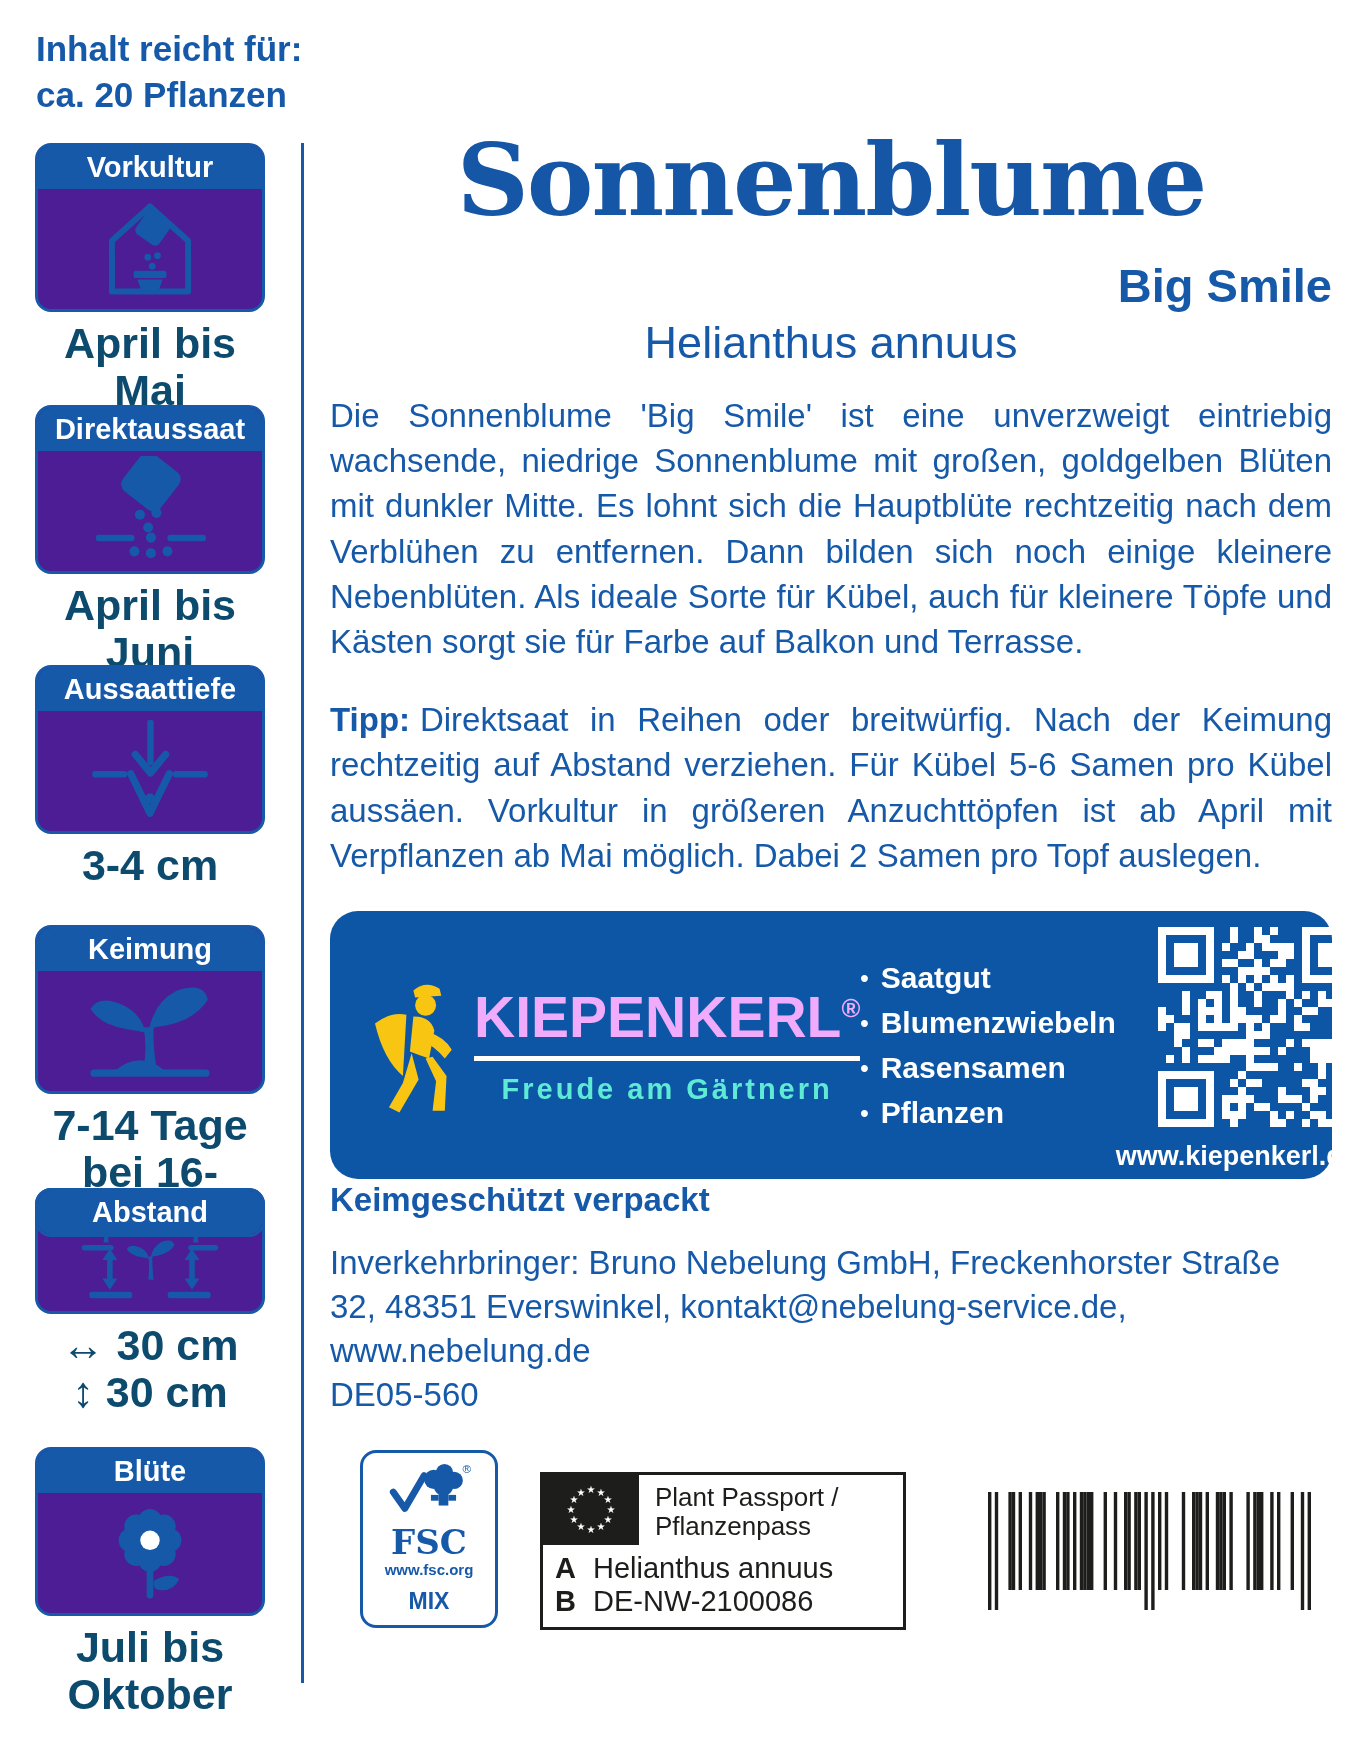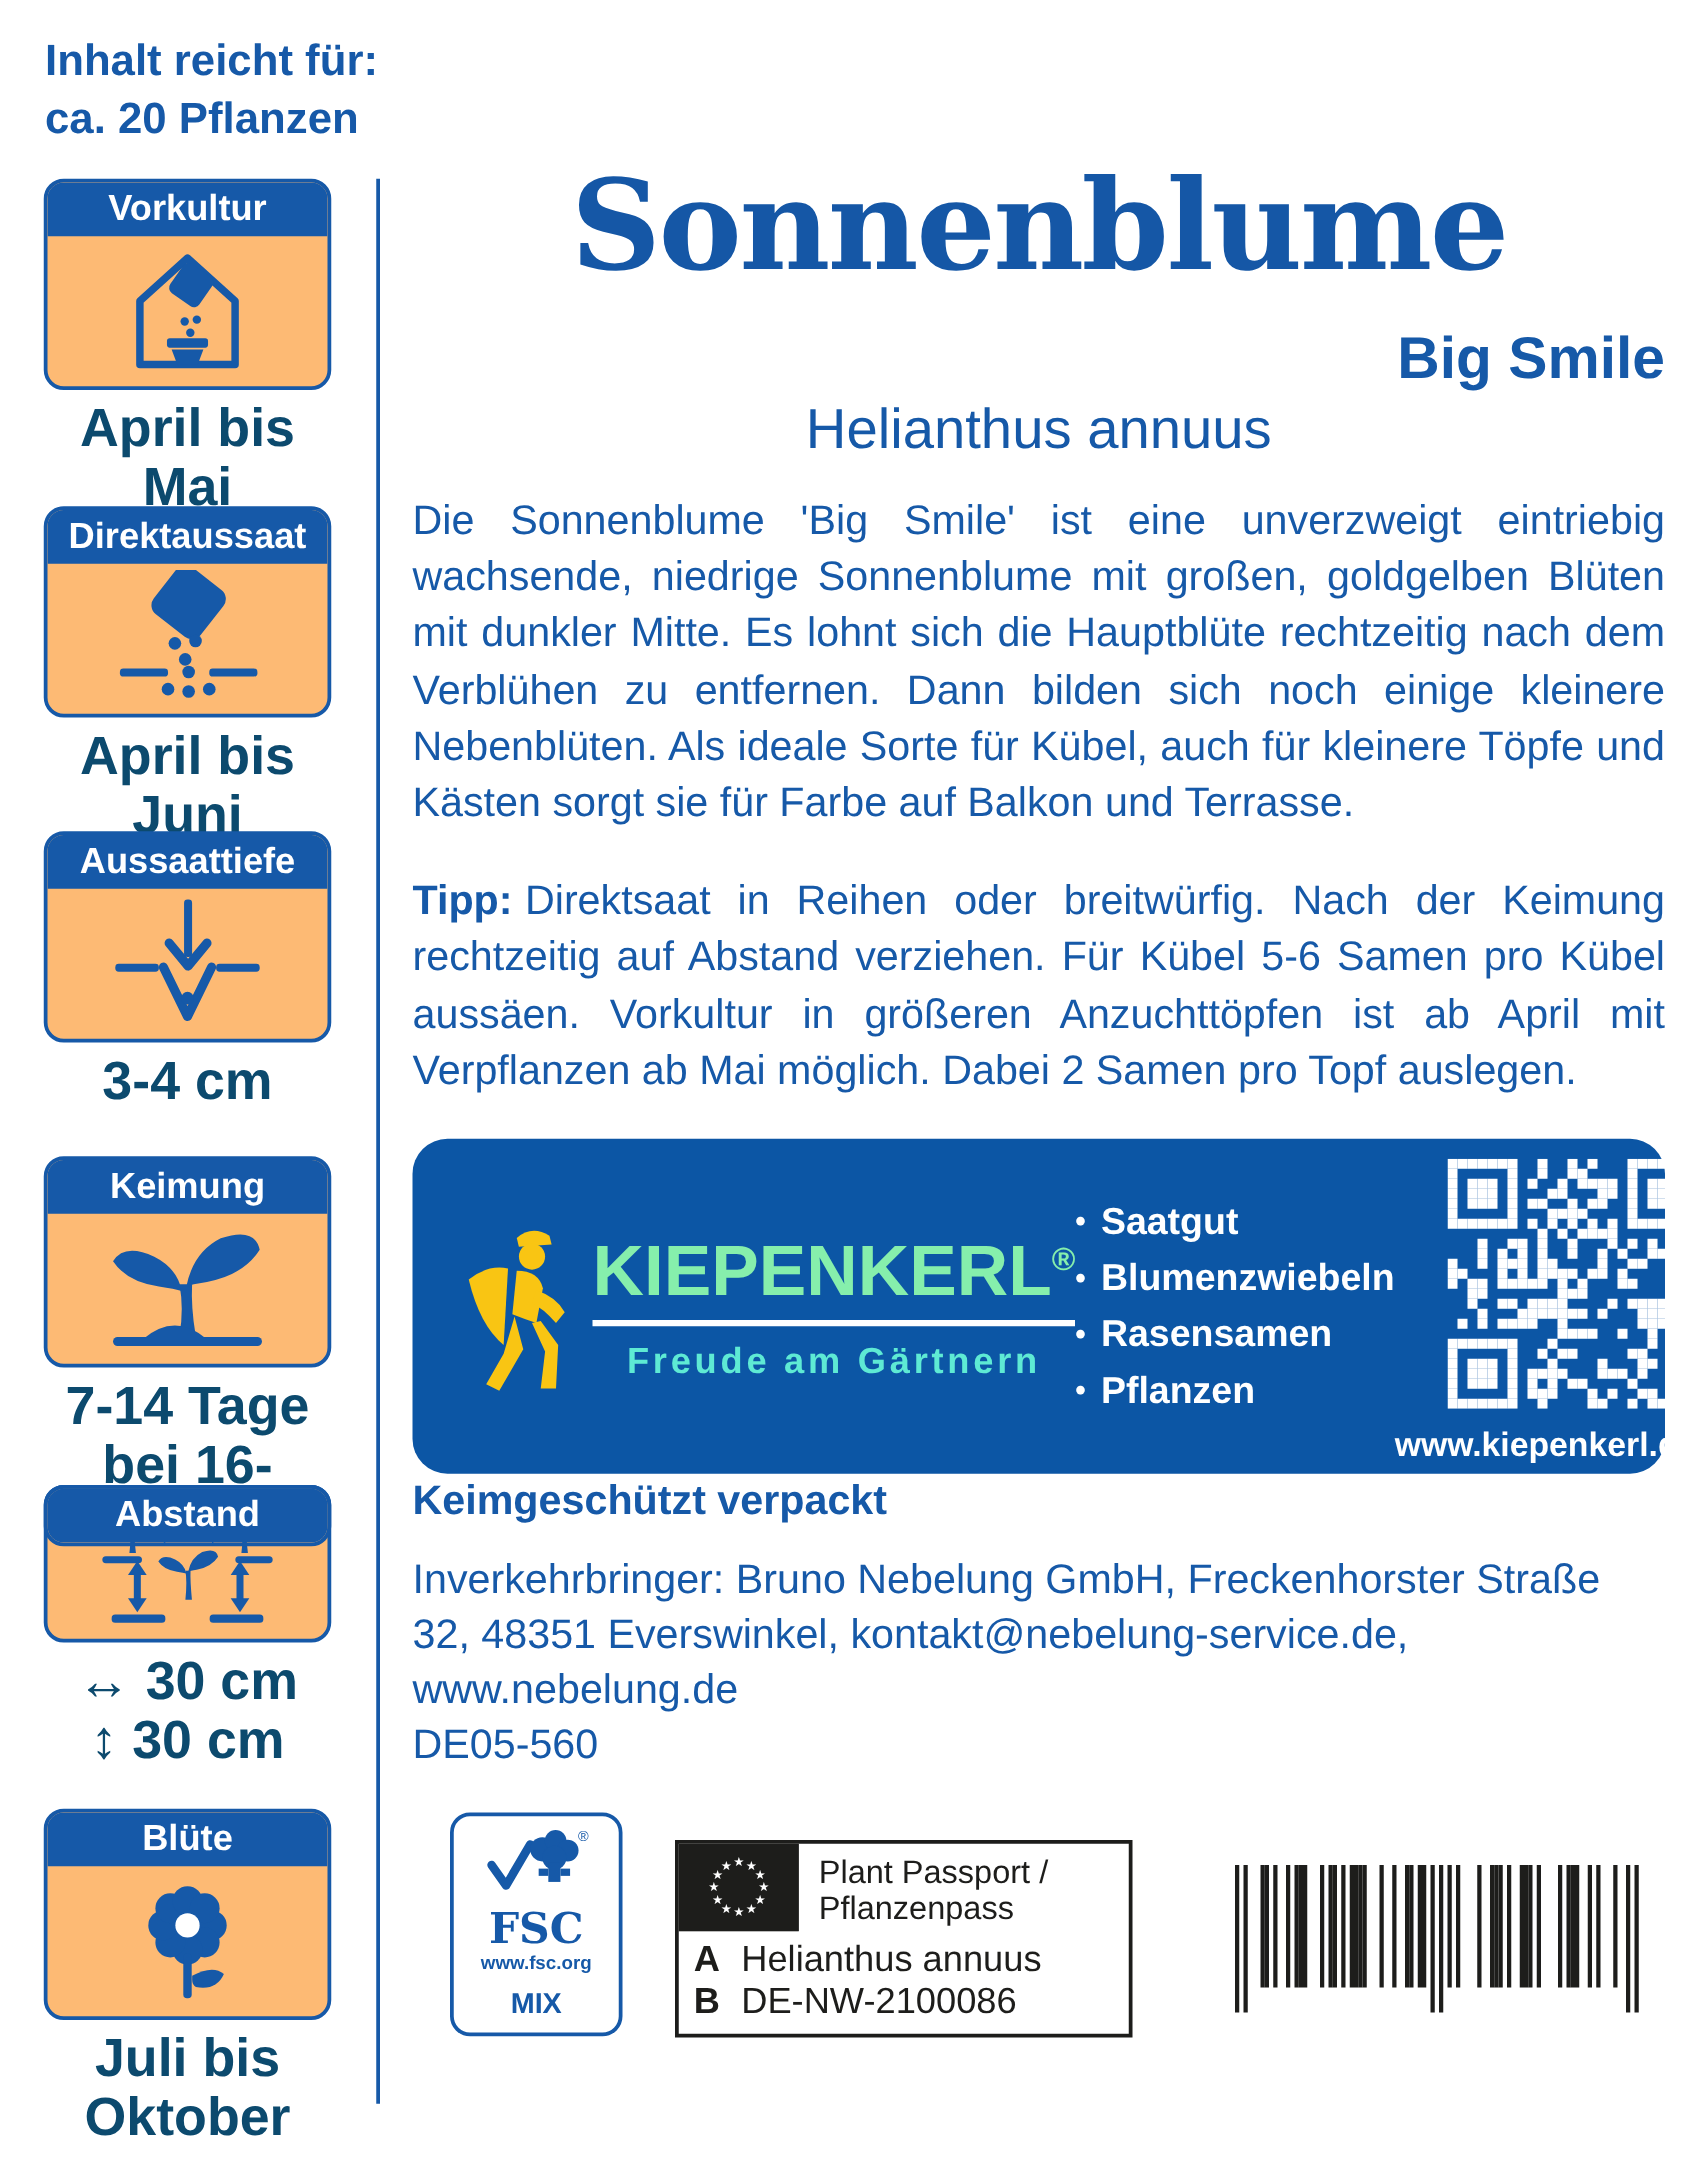--- a/index.html
+++ b/index.html
@@ -6,21 +6,21 @@
   .page{position:relative;width:1358px;height:1737px;background:#fff;overflow:hidden;
         font-family:"Liberation Sans",sans-serif;color:#1659A8;}
 
   
   .content-note{position:absolute;left:36px;top:26px;font-size:35px;font-weight:700;
                 line-height:1.32;color:#1659A8;}
 
   
   .side-item{position:absolute;left:35px;width:230px;text-align:center;}
   .side-item .box{width:224px;border:3px solid #1659A8;border-radius:16px;overflow:hidden;
-                  background:#fdba74;}
+                  background:#4c1d95;}
   .side-item .box-header{background:#1659A8;color:#fff;font-weight:700;font-size:29px;
                          line-height:43px;height:43px;}
   .side-item .box-body{height:120px;display:flex;align-items:center;justify-content:center;}
   .side-item .caption{margin-top:8px;font-size:43px;font-weight:700;color:#0c4a6e;
                       line-height:1.1;white-space:pre-line;}
   .pos-1{top:143px;} .pos-2{top:405px;} .pos-3{top:665px;}
   .pos-4{top:925px;} .pos-5{top:1188px;} .pos-6{top:1447px;}
 
   .divider{position:absolute;left:301px;top:143px;width:3px;height:1540px;background:#1659A8;}
 
@@ -32,21 +32,21 @@
   .botanical{margin-top:4px;text-align:center;font-size:45px;}
   .para{margin-top:24px;font-size:33px;line-height:1.37;text-align:justify;}
   .para strong{margin-right:.30em;}
 
   
   .banner{margin-top:32px;height:268px;background:#0C56A5;border-radius:28px;
           display:flex;align-items:center;padding:0 38px;box-sizing:border-box;color:#fff;}
   .brand-block{display:flex;align-items:flex-start;flex:1.05;}
   .mascot{width:96px;height:158px;margin-top:6px;flex:none;}
   .wordmark-col{margin-left:10px;margin-top:26px;}
-  .wordmark{color:#86efac;font-weight:700;font-size:57px;letter-spacing:0px;line-height:1;}
+  .wordmark{color:#f0abfc;font-weight:700;font-size:57px;letter-spacing:0px;line-height:1;}
   .wordmark sup{font-size:45%;vertical-align:super;}
   .brand-line{height:5px;background:#fff;margin:10px 0 12px 0;border:none;}
   .slogan{color:#5eead4;font-weight:700;font-size:29px;letter-spacing:3px;text-align:center;}
   .products{list-style:none;margin:0;padding:0;flex:0 0 250px;}
   .products li{font-size:30px;font-weight:700;color:#fff;margin:11px 0;white-space:nowrap;}
   .products li::before{content:"•";font-size:24px;margin-right:12px;vertical-align:2px;}
   .qr-block{flex:0 0 212px;text-align:right;margin-top:8px;}
   .qr-block svg{display:block;margin-left:auto;}
   .banner-url{margin-top:14px;font-size:27px;font-weight:700;color:#fff;}
 

